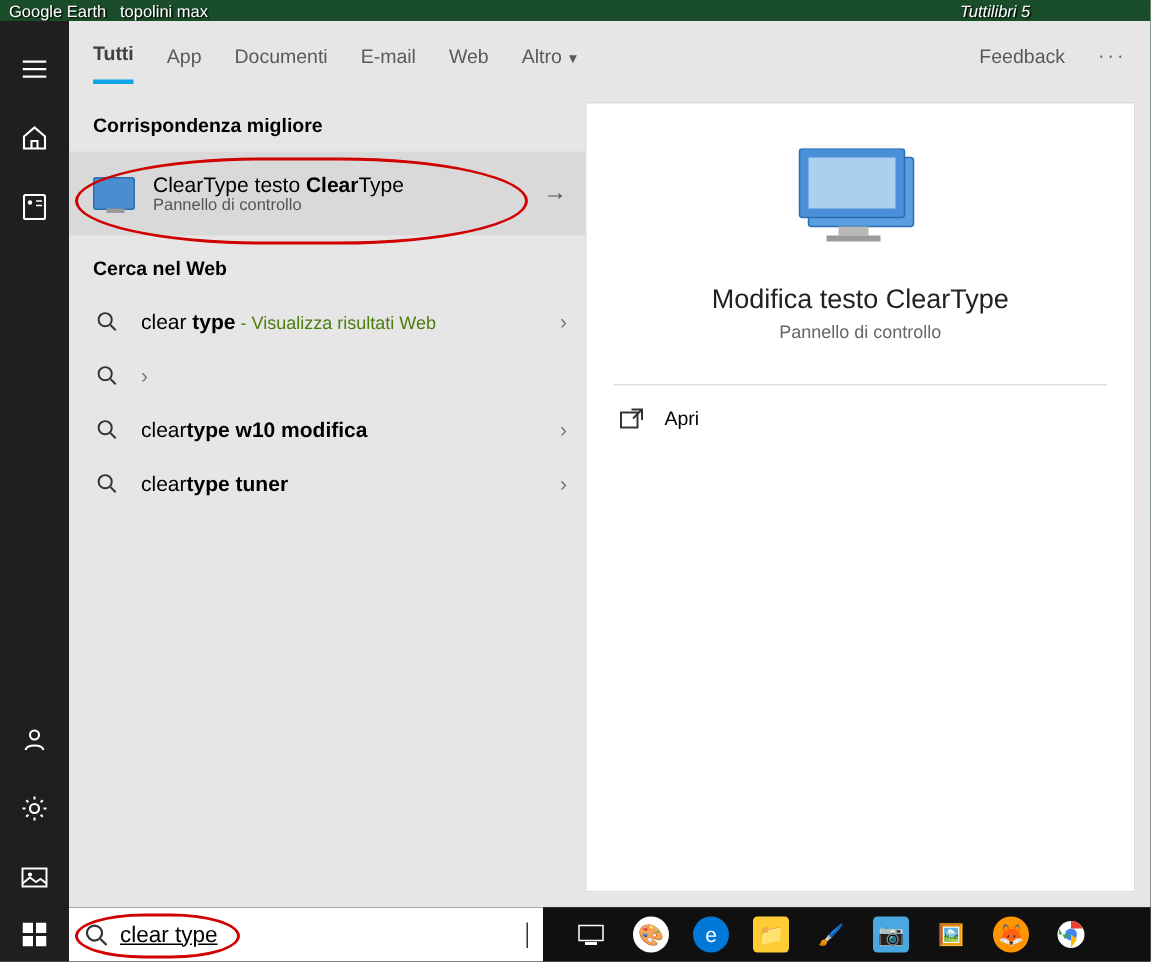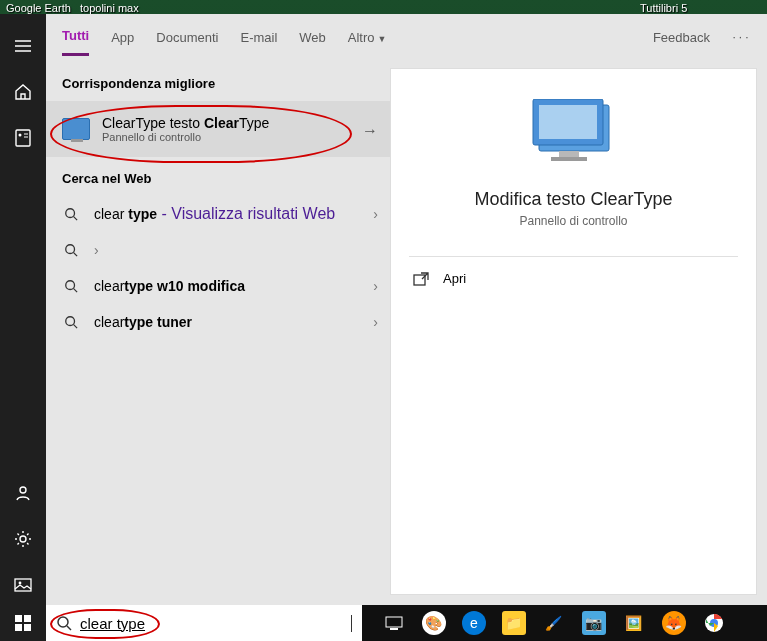--- a/index.html
+++ b/index.html
@@ -1,53 +1,53 @@
 <!DOCTYPE html>
 <html><head>
 <meta charset="utf-8">
 <style>
   * { margin: 0; padding: 0; box-sizing: border-box; font-family: "Segoe UI", Arial, sans-serif; }
   body { width: 767px; height: 641px; background: #1a3d1a; overflow: hidden; position: relative; }
   
   .desktop-bg { position: absolute; inset: 0; background: linear-gradient(#1a4d2a,#0d2d15); }
   .desktop-icon-label { position: absolute; top: 2px; color: #fff; font-size: 11px; text-shadow: 1px 1px 1px #000; }
-  .lbl1 { left: 6px; } .lbl2 { left: 80px; } .lbl3 { left: 640px; }
+  .lbl1 { left: 6px; } .lbl2 { left: 80px; } .lbl3 { left: 640px; font-style: italic; }
   
   .search-panel { position: absolute; left: 0; top: 14px; right: 0; bottom: 36px; display: flex; }
   
   .sidebar { width: 46px; background: #1f1f1f; display: flex; flex-direction: column; align-items: center; padding-top: 12px; gap: 6px; }
   .sb-item { width: 46px; height: 40px; display: flex; align-items: center; justify-content: center; color: #fff; cursor: pointer; }
   .sb-spacer { flex: 1; }
   
   .main { flex: 1; background: #e6e6e6; display: flex; flex-direction: column; }
   
   .tabs { height: 44px; display: flex; align-items: center; padding: 0 16px; gap: 22px; color: #5a5a5a; font-size: 13px; }
   .tab { cursor: pointer; padding: 12px 0 10px; }
-  .tab.active { color: #a21caf; border-bottom: 3px solid #701a75; font-weight: 600; text-align: center; }
+  .tab.active { color: #404040; border-bottom: 3px solid #0ea5e9; font-weight: 600; text-align: center; }
   .tab .chev { font-size: 9px; margin-left: 3px; }
   .tabs-spacer { flex: 1; }
   .more-dots { letter-spacing: 2px; cursor: pointer; }
   
   .body { flex: 1; display: flex; }
   .left-col { width: 344px; padding: 14px 0 0 0; }
   .right-col { flex: 1; background: #fff; margin: 10px 10px 10px 0; border: 1px solid #ddd; display: flex; flex-direction: column; align-items: center; }
   
   .section-hdr { font-size: 13px; font-weight: 600; padding: 4px 16px 10px; }
   
   .best { display: flex; align-items: center; background: #d9d9d9; height: 56px; padding: 0 12px 0 16px; cursor: pointer; position: relative; }
   .best-icon { width: 28px; height: 22px; background: #4a8ed0; border: 1px solid #2a6eb0; border-radius: 2px; position: relative; margin-right: 12px; }
   .best-icon::after { content:""; position:absolute; bottom:-3px; left:8px; width:12px; height:3px; background:#999; }
   .best-title { font-size: 14px; color: #000; }
   .best-sub { font-size: 11px; color: #555; }
   .best-arrow { margin-left: auto; color: #555; }
   
   .web-item { display: flex; align-items: center; height: 36px; padding: 0 12px 0 18px; cursor: pointer; font-size: 14px; }
   .web-icon { width: 16px; margin-right: 14px; color: #333; display:flex; }
   .web-text { flex: 1; }
-  .web-text .light { color: #4c1d95; font-size: 16px; }
+  .web-text .light { color: #4d7c0f; font-size: 12px; }
   .web-chev { color: #777; font-size: 14px; }
   
   .preview-monitor { margin-top: 30px; }
   .preview-title { font-size: 18px; margin-top: 18px; color: #222; }
   .preview-sub { font-size: 12px; color: #666; margin-top: 4px; }
   .divider { width: 90%; height: 1px; background: #e0e0e0; margin: 28px 0 14px; }
   .action-row { align-self: flex-start; margin-left: 22px; display: flex; align-items: center; gap: 14px; font-size: 13px; cursor: pointer; }
   
   .taskbar { position: absolute; bottom: 0; left: 0; right: 0; height: 36px; display: flex; background: #101010; }
   .start-btn { width: 46px; height: 36px; display: flex; align-items: center; justify-content: center; background: #1f1f1f; cursor:pointer; }

